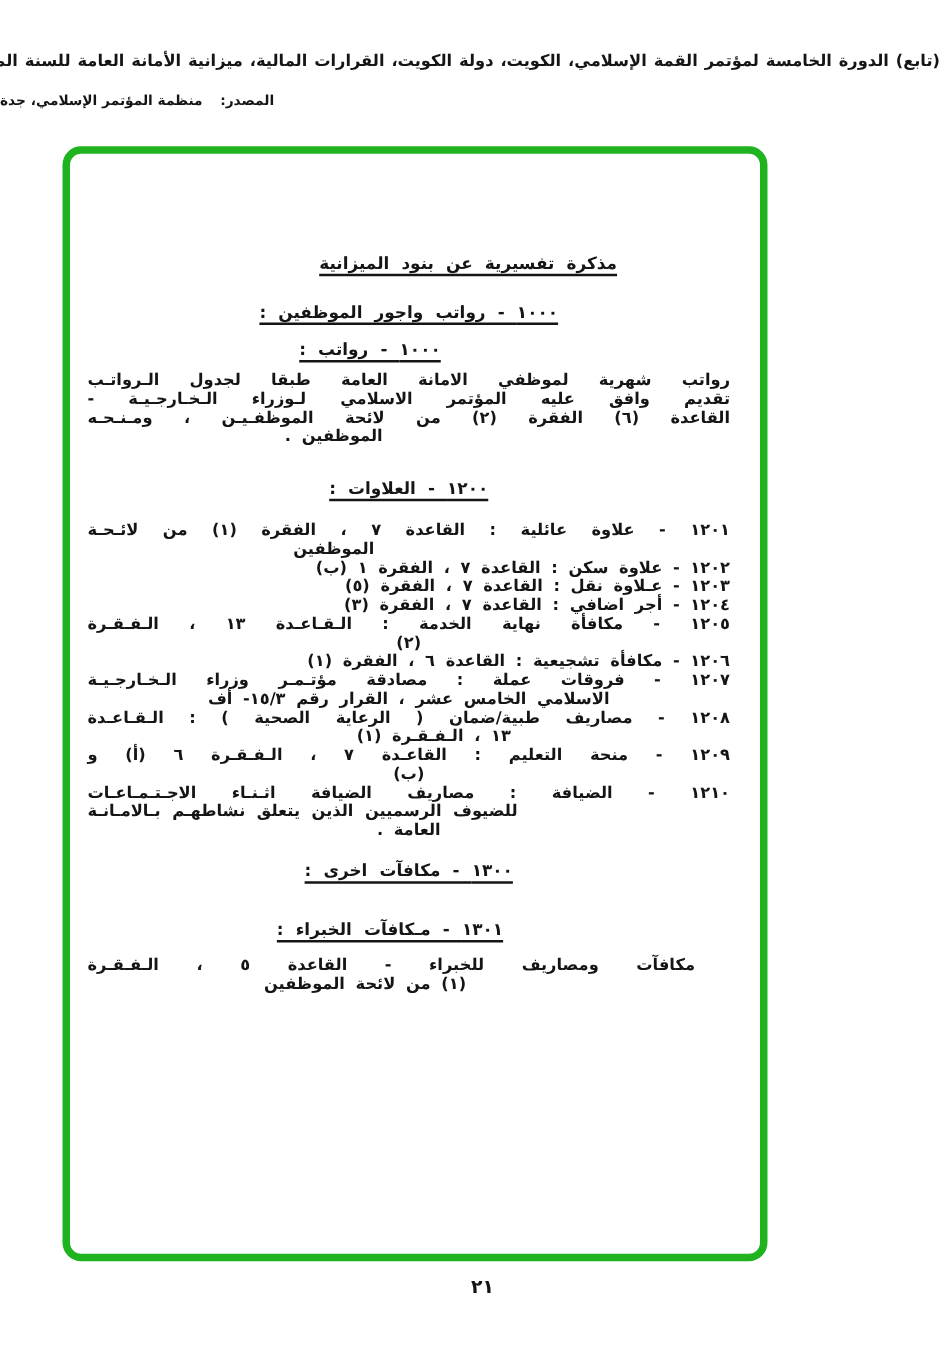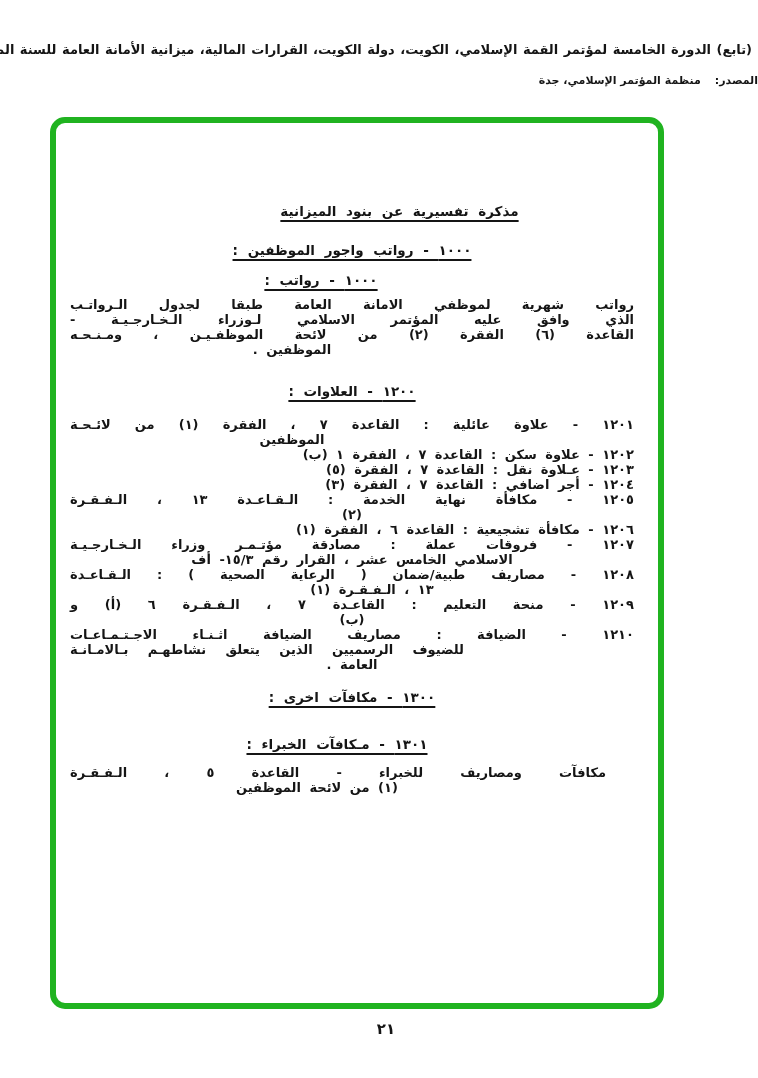--- a/index.html
+++ b/index.html
@@ -14,27 +14,27 @@
   }
   .top-header{
     position:absolute;top:42px;right:6px;left:6px;
     text-align:center;
     font-size:13px;font-weight:700;
     white-space:nowrap;
     word-spacing:1px;
   }
   .source-line{
     position:absolute;top:74px;right:0;left:0;
-    text-align:right;
-    font-size:11px;font-weight:700;padding-left:44px;
+    text-align:left;
+    font-size:11px;font-weight:700;
   }
   .source-line .gap{display:inline-block;width:14px;}
   .frame{
     position:absolute;top:117px;left:50px;
-    width:614px;height:892px;
+    width:564px;height:892px;
     box-sizing:border-box;
     border:6px solid #20b320;
     border-radius:15px;
     background:#ffffff;
   }
   .content{
     position:absolute;
     top:0;right:0;left:0;bottom:0;
     padding:0 24px 0 14px;
     box-sizing:border-box;
@@ -77,21 +77,21 @@
   <div class="source-line">
     <span>المصدر:</span><span class="gap"></span><span>منظمة المؤتمر الإسلامي، جدة</span>
   </div>
 
   <div class="frame">
     <div class="content">
         <div class="title" style="margin-top: 80px;"><span class="u">مذكرة تفسيرية عن بنود الميزانية</span></div>
         <div class="heading" style="margin-top: 22px;"><span class="u">١٠٠٠ - رواتب واجور الموظفين :</span></div>
         <div class="heading" style="margin-top: 13px; margin-right: 62px;"><span class="u">١٠٠٠ - رواتب :</span></div>
         <div class="ln ln-j" style="margin-top: 8px;">رواتب شهرية لموظفي الامانة العامة طبقا لجدول الـرواتـب</div>
-        <div class="ln ln-j">الذي وافق عليه المؤتمر الاسلامي لـوزراء الـخـارجـيـة -</div>
+        <div class="ln ln-j">تقديم وافق عليه المؤتمر الاسلامي لـوزراء الـخـارجـيـة -</div>
         <div class="ln ln-j">القاعدة (٦) الفقرة (٢) من لائحة الموظفـيـن ، ومـنـحـه</div>
         <div class="ln ln-c" style="padding-right: 120px;">الموظفين .</div>
         <div class="heading" style="margin-top: 26px;"><span class="u">١٢٠٠ - العلاوات :</span></div>
         <div class="ln ln-j" style="margin-top: 17px;">١٢٠١ - علاوة عائلية : القاعدة ٧ ، الفقرة (١) من لائـحـة</div>
         <div class="ln ln-c" style="padding-right: 120px;">الموظفين</div>
         <div class="ln ln-r">١٢٠٢ - علاوة سكن : القاعدة ٧ ، الفقرة ١ (ب)</div>
         <div class="ln ln-r">١٢٠٣ - عـلاوة نقل : القاعدة ٧ ، الفقرة (٥)</div>
         <div class="ln ln-r">١٢٠٤ - أجر اضافي : القاعدة ٧ ، الفقرة (٣)</div>
         <div class="ln ln-j">١٢٠٥ - مكافأة نهاية الخدمة : الـقـاعـدة ١٣ ، الـفـقـرة</div>
         <div class="ln ln-c">(٢)</div>

